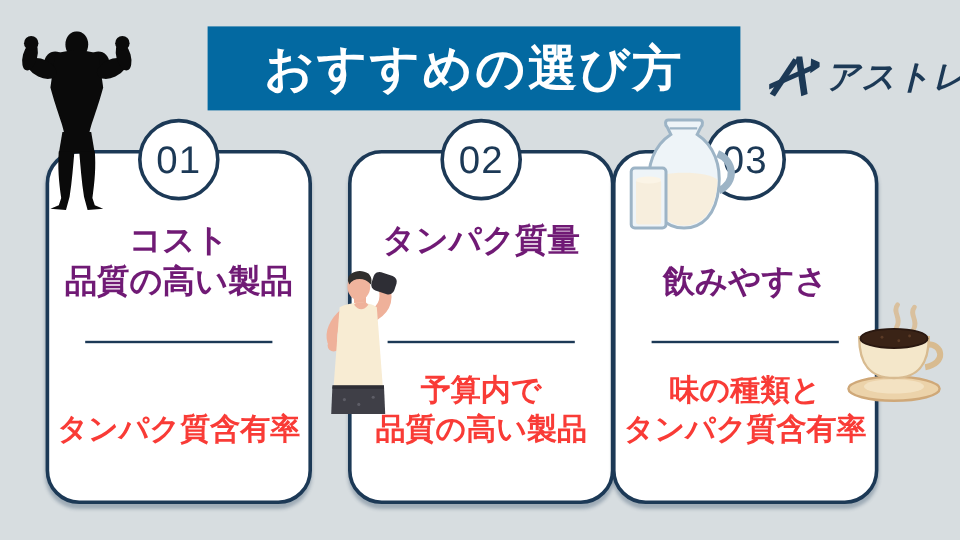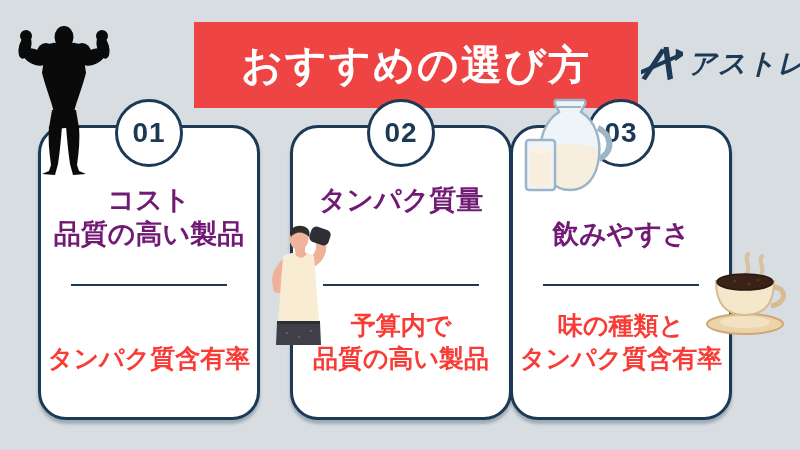--- a/index.html
+++ b/index.html
@@ -5,22 +5,22 @@
   html,body{margin:0;padding:0;}
   body{
     width:800px;height:450px;
     font-family:"Liberation Sans","DejaVu Sans",sans-serif;
     background:#d7dde0;
   }
   .stage{position:relative;width:800px;height:450px;background:#d7dde0;overflow:hidden;}
 
   
   .title-banner{
-    position:absolute;left:173px;top:22px;width:444px;height:86px;
-    background:#ef4444;display:flex;align-items:center;justify-content:center;margin-left:21px;
+    position:absolute;left:173px;top:22px;width:444px;height:70px;
+    background:#0369a1;display:flex;align-items:center;justify-content:center;
   }
   .title-banner span{
     color:#ffffff;font-size:41px;font-weight:800;letter-spacing:2px;white-space:nowrap;
   }
 
   
   .logo{
     position:absolute;left:641px;top:44px;height:40px;
     display:flex;align-items:center;gap:5px;
   }
@@ -38,21 +38,21 @@
   .card-1{left:38px;}
   .card-2{left:290px;}
   .card-3{left:510px;}
 
   .num-circle{
     position:absolute;left:50%;top:-29px;transform:translateX(-50%);
     width:62px;height:62px;background:#ffffff;border:3px solid #1c3956;border-radius:50%;
     display:flex;align-items:center;justify-content:center;z-index:4;
   }
   .num-circle span{
-    color:#1c3956;font-size:28px;font-weight:700;letter-spacing:1px;
+    color:#1c3956;font-size:32px;font-weight:400;letter-spacing:1px;
   }
 
   .card-title{
     position:absolute;top:56px;left:0;right:0;margin:0;
     text-align:center;color:#701a75;font-size:27px;font-weight:800;line-height:1.25;
   }
   .divider{
     position:absolute;top:156px;left:14%;width:72%;height:2px;background:#1c3956;
   }
   .card-detail{

